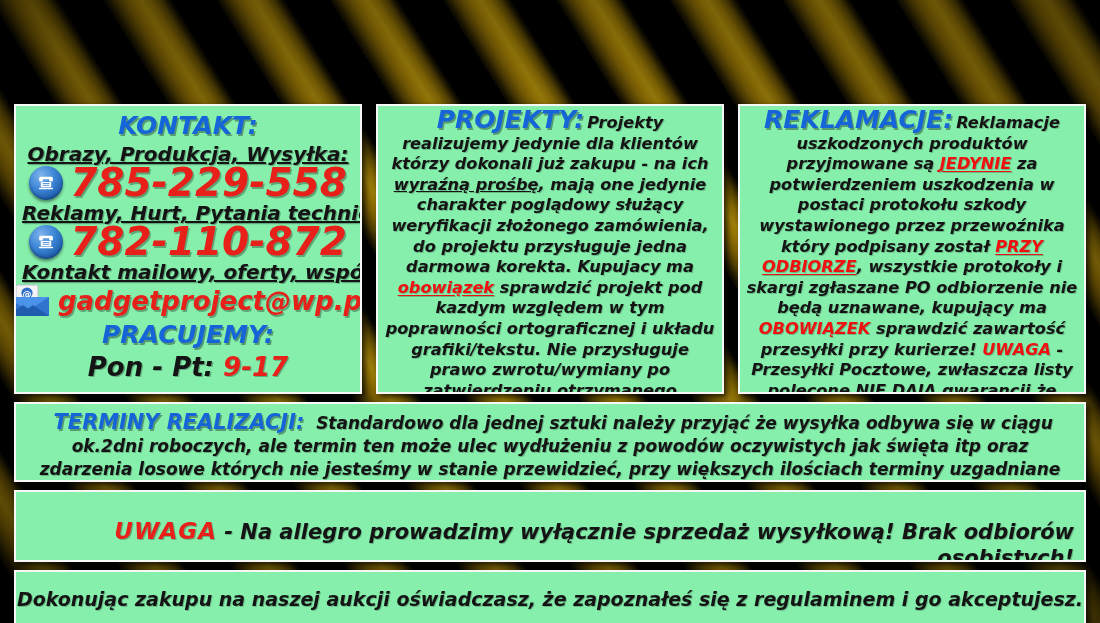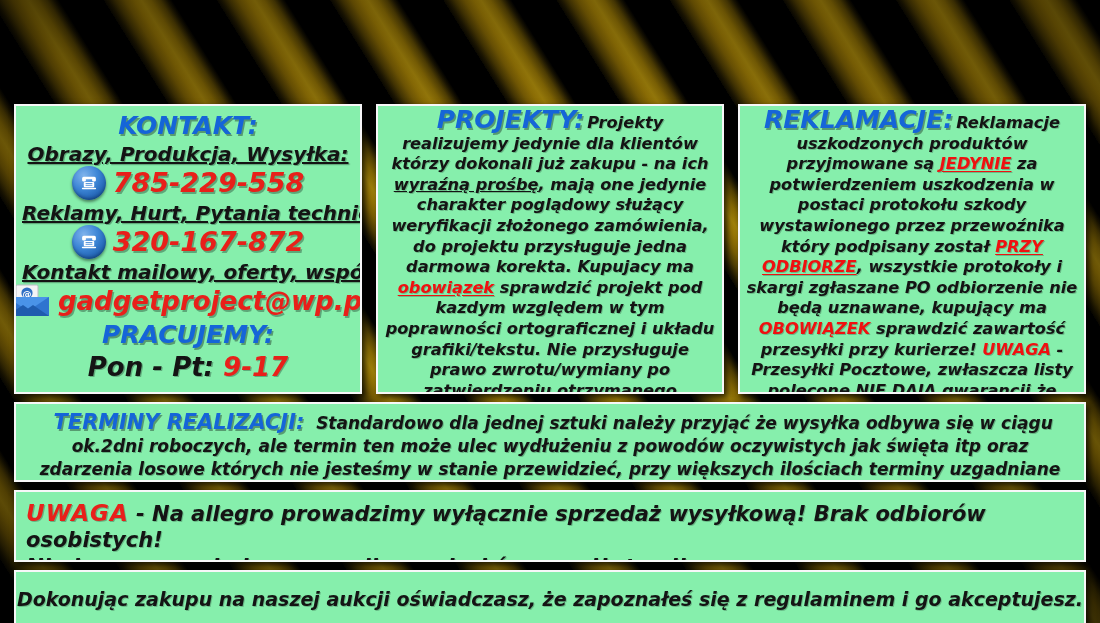--- a/index.html
+++ b/index.html
@@ -138,21 +138,21 @@
     display: flex;
     align-items: center;
     justify-content: center;
     gap: 7px;
     margin: 1px 0 2px 0;
   }
   .k-number {
     font-family: "DejaVu Sans", sans-serif;
     font-weight: bold;
     font-style: italic;
-    font-size: 27px;
+    font-size: 39px;
     color: #e8201a;
     line-height: 34px;
     text-shadow: 1.5px 1.5px 0 rgba(0,0,0,0.30);
   }
   .k-email {
     font-family: "DejaVu Sans", sans-serif;
     font-weight: bold;
     font-style: italic;
     font-size: 26px;
     color: #e8201a;
@@ -217,22 +217,22 @@
     color: #141414;
     line-height: 23px;
     text-shadow: 1px 1px 0 rgba(0,0,0,0.25);
   }
 
   
   #panel-uwaga {
     left: 14px; top: 490px; width: 1072px; height: 72px;
   }
   .u-inner {
-    padding: 8px 10px 0 10px;
-    text-align: left;
+    padding: 26px 10px 0 10px;
+    text-align: right;
   }
   .u-head {
     font-family: "DejaVu Sans", sans-serif;
     font-weight: bold;
     font-style: italic;
     font-size: 23px;
     color: #e8201a;
     letter-spacing: 1px;
     text-shadow: 1.2px 1.2px 0 rgba(0,0,0,0.25);
   }
@@ -337,21 +337,21 @@
       <div class="k-row">
         <span class="phone-icon">
           <svg width="22" height="22" viewBox="0 0 24 24" aria-hidden="true">
             <path fill="#ffffff" d="M6.2 5.2h11.6c1 0 1.7.8 1.7 1.8v2.4c0 .5-.4.9-.9.9h-2.3c-.5 0-.9-.4-.9-.9V8H8.6v1.4c0 .5-.4.9-.9.9H5.4c-.5 0-.9-.4-.9-.9V7c0-1 .8-1.8 1.7-1.8z"></path>
             <rect x="6.3" y="11" width="11.4" height="5.6" rx="1" fill="#ffffff"></rect>
             <rect x="4.2" y="17.1" width="15.6" height="1.8" rx="0.9" fill="#ffffff"></rect>
             <rect x="8.3" y="12.2" width="7.4" height="0.9" fill="#3d86d6"></rect>
             <rect x="8.3" y="14" width="7.4" height="0.9" fill="#3d86d6"></rect>
           </svg>
         </span>
-        <span class="k-number">320-167-872</span>
+        <span class="k-number">782-110-872</span>
       </div>
 
       <div class="k-label">Kontakt mailowy, oferty, współpraca:</div>
 
       <div class="k-row">
         <span class="mail-icon">
           <svg width="46" height="34" viewBox="0 0 46 34" aria-hidden="true">
             <rect x="11" y="1" width="22" height="17" rx="1.5" fill="#f4f4f6" stroke="#b9bcc4" stroke-width="1"></rect>
             <circle cx="22" cy="9" r="5.6" fill="#2f6fc4"></circle>
             <text x="22" y="12.6" font-size="9" font-family="DejaVu Sans, sans-serif" fill="#ffffff" text-anchor="middle" font-weight="bold">@</text>

